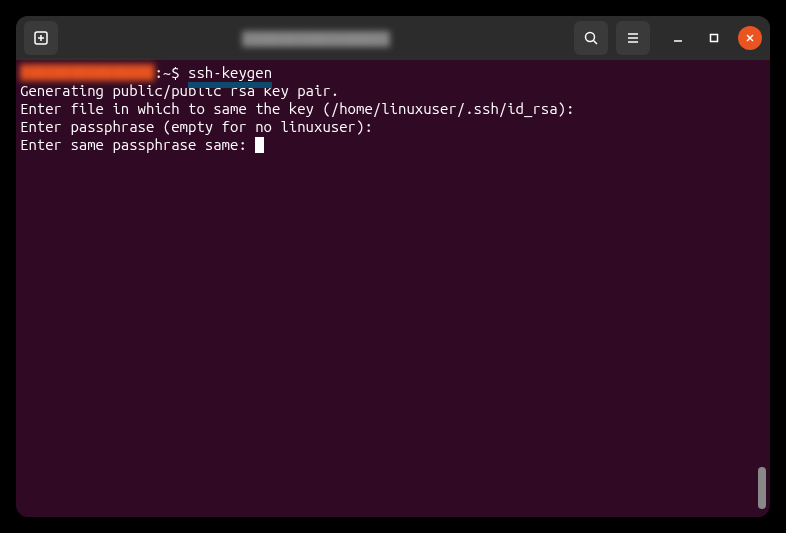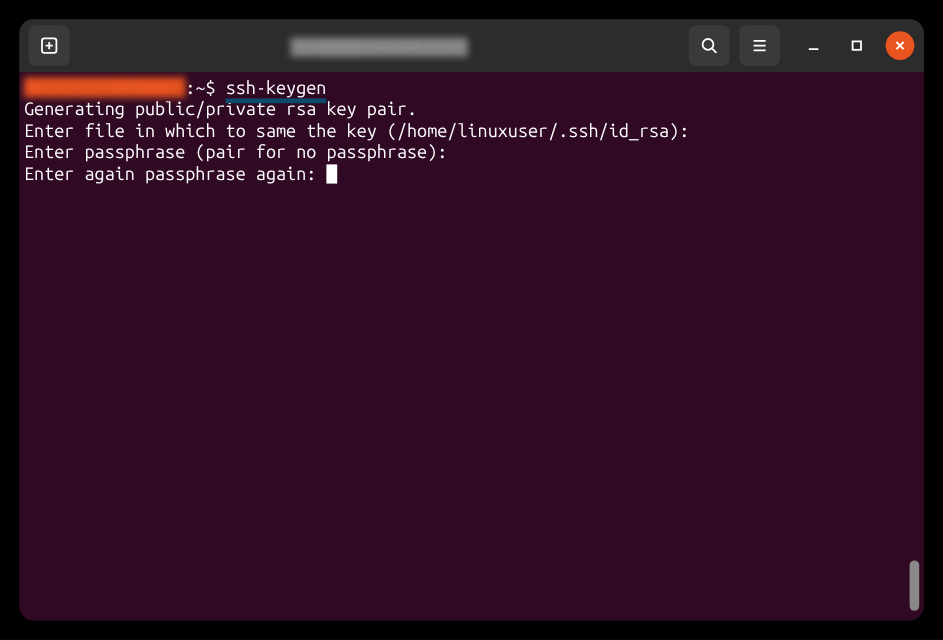--- a/index.html
+++ b/index.html
@@ -104,21 +104,21 @@
       color: #ffffff;
     }
     .prompt-dollar {
       color: #ffffff;
     }
     .command {
       color: #ffffff;
       position: relative;
     }
     .underline-red {
-      border-bottom: 4px solid #0c4a6e;
+      border-bottom: 6px solid #0c4a6e;
       padding-bottom: 1px;
     }
     .cursor {
       display: inline-block;
       width: 9px;
       height: 16px;
       background: #ffffff;
       vertical-align: text-bottom;
       margin-left: 0px;
     }
@@ -175,19 +175,19 @@
         <svg viewBox="0 0 10 10">
           <line x1="2" y1="2" x2="8" y2="8" stroke="#fff" stroke-width="1.5"></line>
           <line x1="8" y1="2" x2="2" y2="8" stroke="#fff" stroke-width="1.5"></line>
         </svg>
       </div>
     </div>
   </div>
 
   <div class="terminal-body">
     <div class="line"><span class="prompt-user">████████████████</span><span class="prompt-path">:</span><span class="prompt-path">~</span><span class="prompt-dollar">$ </span><span class="command underline-red">ssh-keygen</span></div>
-    <div class="line">Generating public/private rsa key pair.</div>
+    <div class="line">Generating public/public rsa key pair.</div>
     <div class="line">Enter file in which to same the key (/home/linuxuser/.ssh/id_rsa): </div>
-    <div class="line">Enter passphrase (pair for no passphrase): </div>
-    <div class="line"><span>Enter again passphrase again: </span><span class="cursor"></span></div>
+    <div class="line">Enter passphrase (empty for no linuxuser): </div>
+    <div class="line"><span>Enter same passphrase same: </span><span class="cursor"></span></div>
     <div class="scrollbar"></div>
   </div>
 </div>
 
 </body></html>

